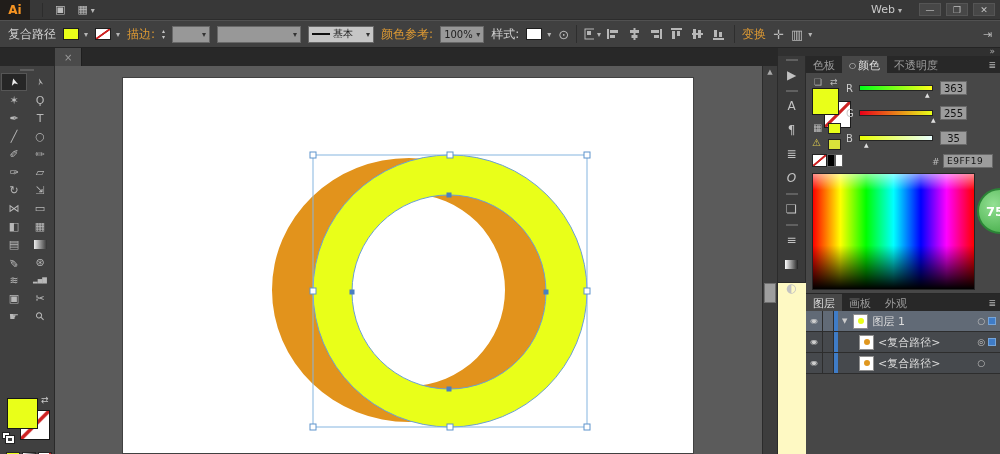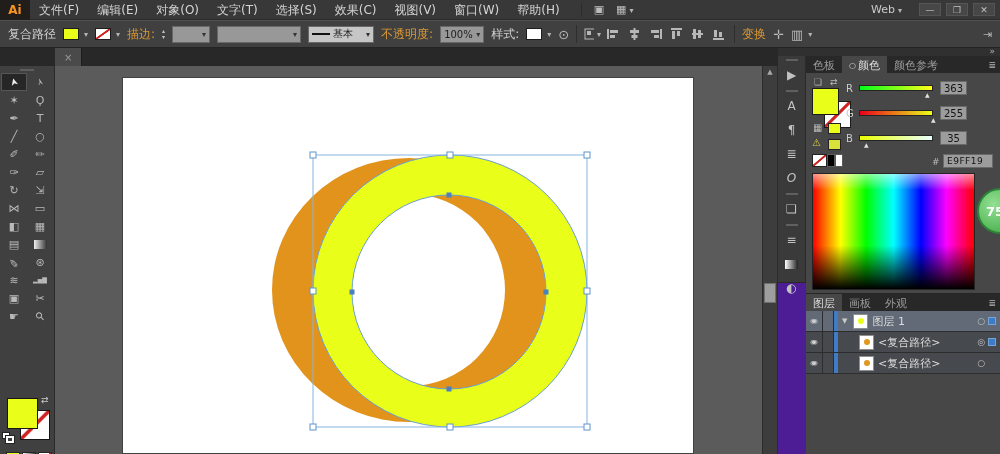--- a/index.html
+++ b/index.html
@@ -1,16 +1,16 @@
 <!DOCTYPE html>
 <html><head>
 <meta charset="utf-8">
 <style>
   html,body{margin:0;padding:0;background:#1a1a1a;}
-  .app{position:relative;width:1000px;height:454px;background:#4c1d95;overflow:hidden;
+  .app{position:relative;width:1000px;height:454px;background:#fef9c3;overflow:hidden;
        font-family:"DejaVu Sans","Liberation Sans",sans-serif;-webkit-font-smoothing:antialiased;}
   .app *{box-sizing:border-box;}
 
   
   .menubar{position:absolute;left:0;top:0;width:1000px;height:20px;background:#383838;
            display:flex;align-items:center;border-bottom:1px solid #2c2c2c;}
   .ai-logo{width:30px;height:20px;background:#211d1a;color:#f79422;font-weight:bold;font-size:12px;
            display:flex;align-items:center;justify-content:center;}
   .menu-items{display:flex;}
   .menu-item{color:#d4d4d4;font-size:12px;padding:0 9px;line-height:20px;white-space:nowrap;}
@@ -161,31 +161,20 @@
 </style>
 </head>
 <body>
 
 <div class="app" data-name="illustrator-window">
 
   <div class="menubar" data-name="menu-bar">
     <div class="ai-logo" data-name="app-logo-icon">
         <span data-name="app-logo-text">Ai</span>
       </div>
-    <div class="menu-items" data-name="menu-items">
-        <span class="menu-item" data-name="menu-item">文件(F)</span>
-        <span class="menu-item" data-name="menu-item">编辑(E)</span>
-        <span class="menu-item" data-name="menu-item">对象(O)</span>
-        <span class="menu-item" data-name="menu-item">文字(T)</span>
-        <span class="menu-item" data-name="menu-item">选择(S)</span>
-        <span class="menu-item" data-name="menu-item">效果(C)</span>
-        <span class="menu-item" data-name="menu-item">视图(V)</span>
-        <span class="menu-item" data-name="menu-item">窗口(W)</span>
-        <span class="menu-item" data-name="menu-item">帮助(H)</span>
-      </div>
     <div class="appbar-icons" data-name="app-bar-icons">
       <span data-name="document-layout-icon">▣</span>
       <span data-name="arrange-documents-icon"><span data-name="grid-icon">▦</span><span class="caret" data-name="caret-icon">▾</span></span>
     </div>
     <div class="menubar-right" data-name="menubar-right">
       <span class="workspace" data-name="workspace-switcher"><span data-name="workspace-label">Web</span><span class="caret" data-name="caret-icon">▾</span></span>
       <span class="winbtn" data-name="minimize-button">—</span>
       <span class="winbtn" data-name="restore-button">❐</span>
       <span class="winbtn" data-name="close-button">✕</span>
     </div>
@@ -210,21 +199,21 @@
       <span class="caret" data-name="caret-icon">▾</span>
     </div>
     <div class="obox w84" data-name="width-profile-dropdown">
       <span class="caret" data-name="caret-icon">▾</span>
     </div>
     <div class="obox brush w66" data-name="brush-definition-dropdown">
       <span class="bline" data-name="brush-stroke-preview"></span>
       <span data-name="brush-name">基本</span>
       <span class="caret" data-name="caret-icon">▾</span>
     </div>
-    <span class="ob-orange" data-name="opacity-label">不透明度:</span>
+    <span class="ob-orange" data-name="opacity-label">颜色参考:</span>
     <div class="obox w44" data-name="opacity-field">
       <span data-name="opacity-value">100%</span>
       <span class="caret" data-name="caret-icon">▾</span>
     </div>
     <span class="ob-label" data-name="style-label">样式:</span>
     <div class="ob-swbtn" data-name="style-dropdown">
       <span class="ob-swatch" data-name="style-swatch"></span>
       <span class="caret" data-name="caret-icon">▾</span>
     </div>
     <span class="ob-ic" data-name="recolor-artwork-icon">⊙</span>
@@ -469,21 +458,21 @@
       </div>
     </div>
 
   <div class="panel panel-color" data-name="color-panel">
     <div class="ptabs" data-name="color-panel-tabs">
       <span class="ptab" data-name="tab-swatches">色板</span>
       <span class="ptab active" data-name="tab-color">
           <i class="tabdot" data-name="color-tab-icon">○</i>
           <span data-name="tab-color-label">颜色</span>
         </span>
-      <span class="ptab" data-name="tab-color-guide">颜色参考</span>
+      <span class="ptab" data-name="tab-color-guide">不透明度</span>
       <span class="pmenu" data-name="panel-menu-icon">≣</span>
     </div>
     <div class="cp-body" data-name="color-panel-body">
       <span class="cp-mini1" data-name="mini-proxy-icon">❏</span>
       <span class="cp-mini2" data-name="swap-colors-icon">⇄</span>
       <div class="cp-stroke" data-name="stroke-proxy-swatch"></div>
       <div class="cp-fill" data-name="fill-proxy-swatch" style="background: rgb(233, 255, 25);"></div>
       <span class="cp-cube" data-name="web-safe-icon">▦</span>
       <div class="cp-cube-sw" data-name="web-safe-swatch" style="background: rgb(233, 255, 25);"></div>
       <span class="cp-warn" data-name="gamut-warning-icon">⚠</span>

